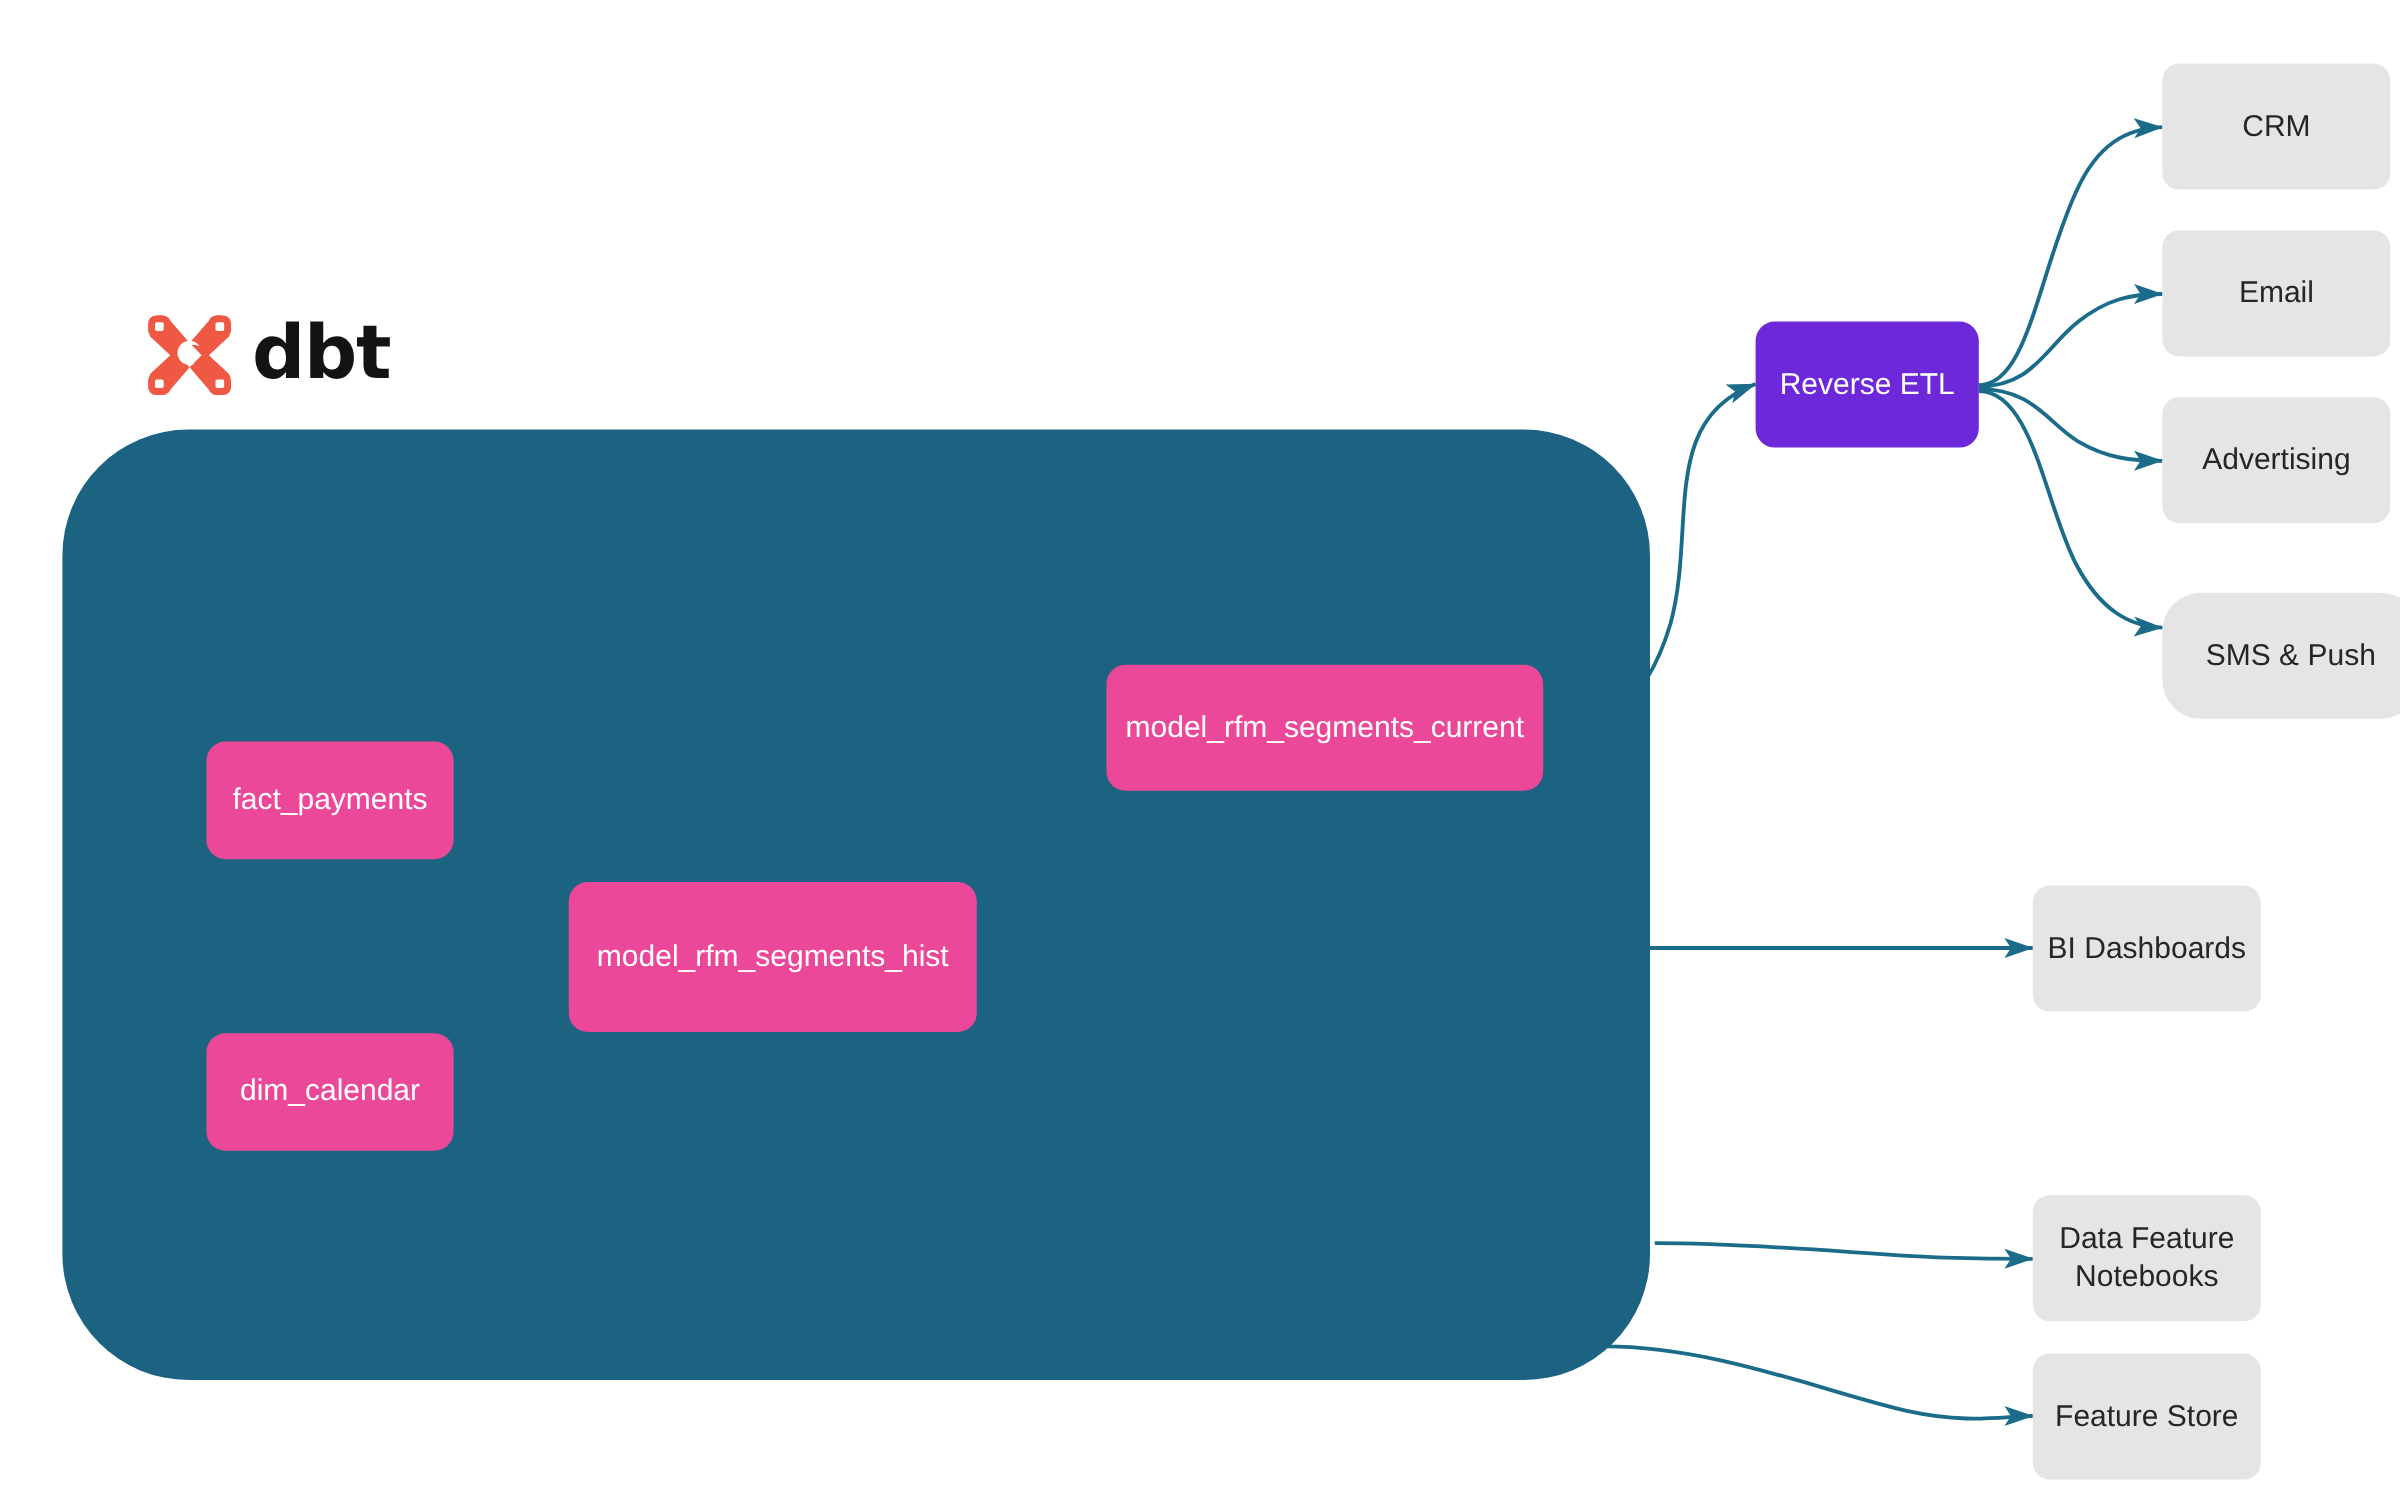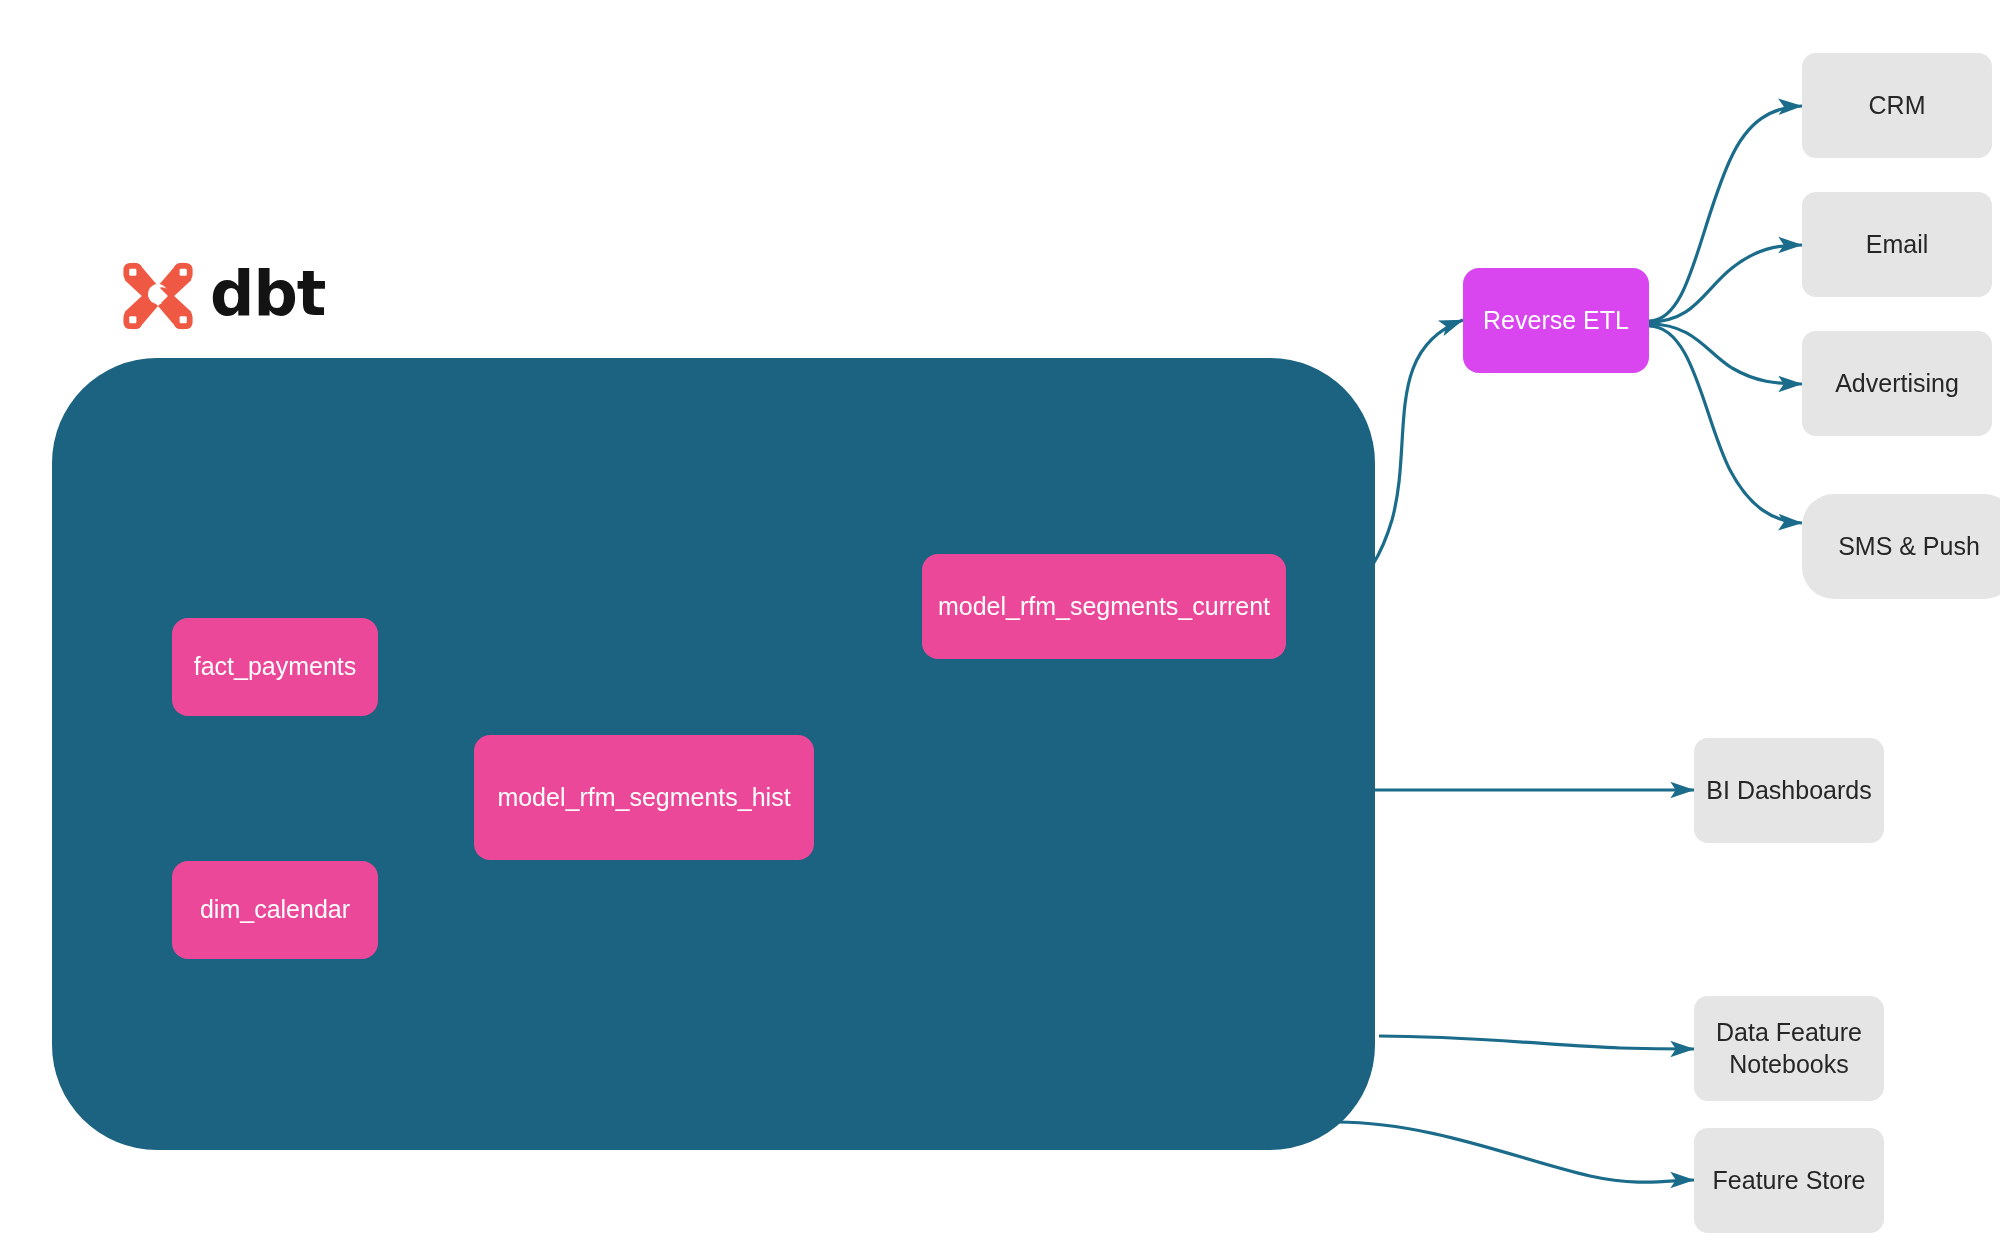--- a/index.html
+++ b/index.html
@@ -66,21 +66,21 @@
   }
   
   .model-node {
     background: #ec4899;
     color: #ffffff;
     font-size: 25px;
     border-radius: 16px;
   }
   
   .etl-node {
-    background: #d946ef;
+    background: #6d28d9;
     color: #ffffff;
     font-size: 25px;
     border-radius: 16px;
   }
   
   .dest-node {
     background: #e5e5e5;
     color: #262626;
     font-size: 25px;
     border-radius: 14px;

